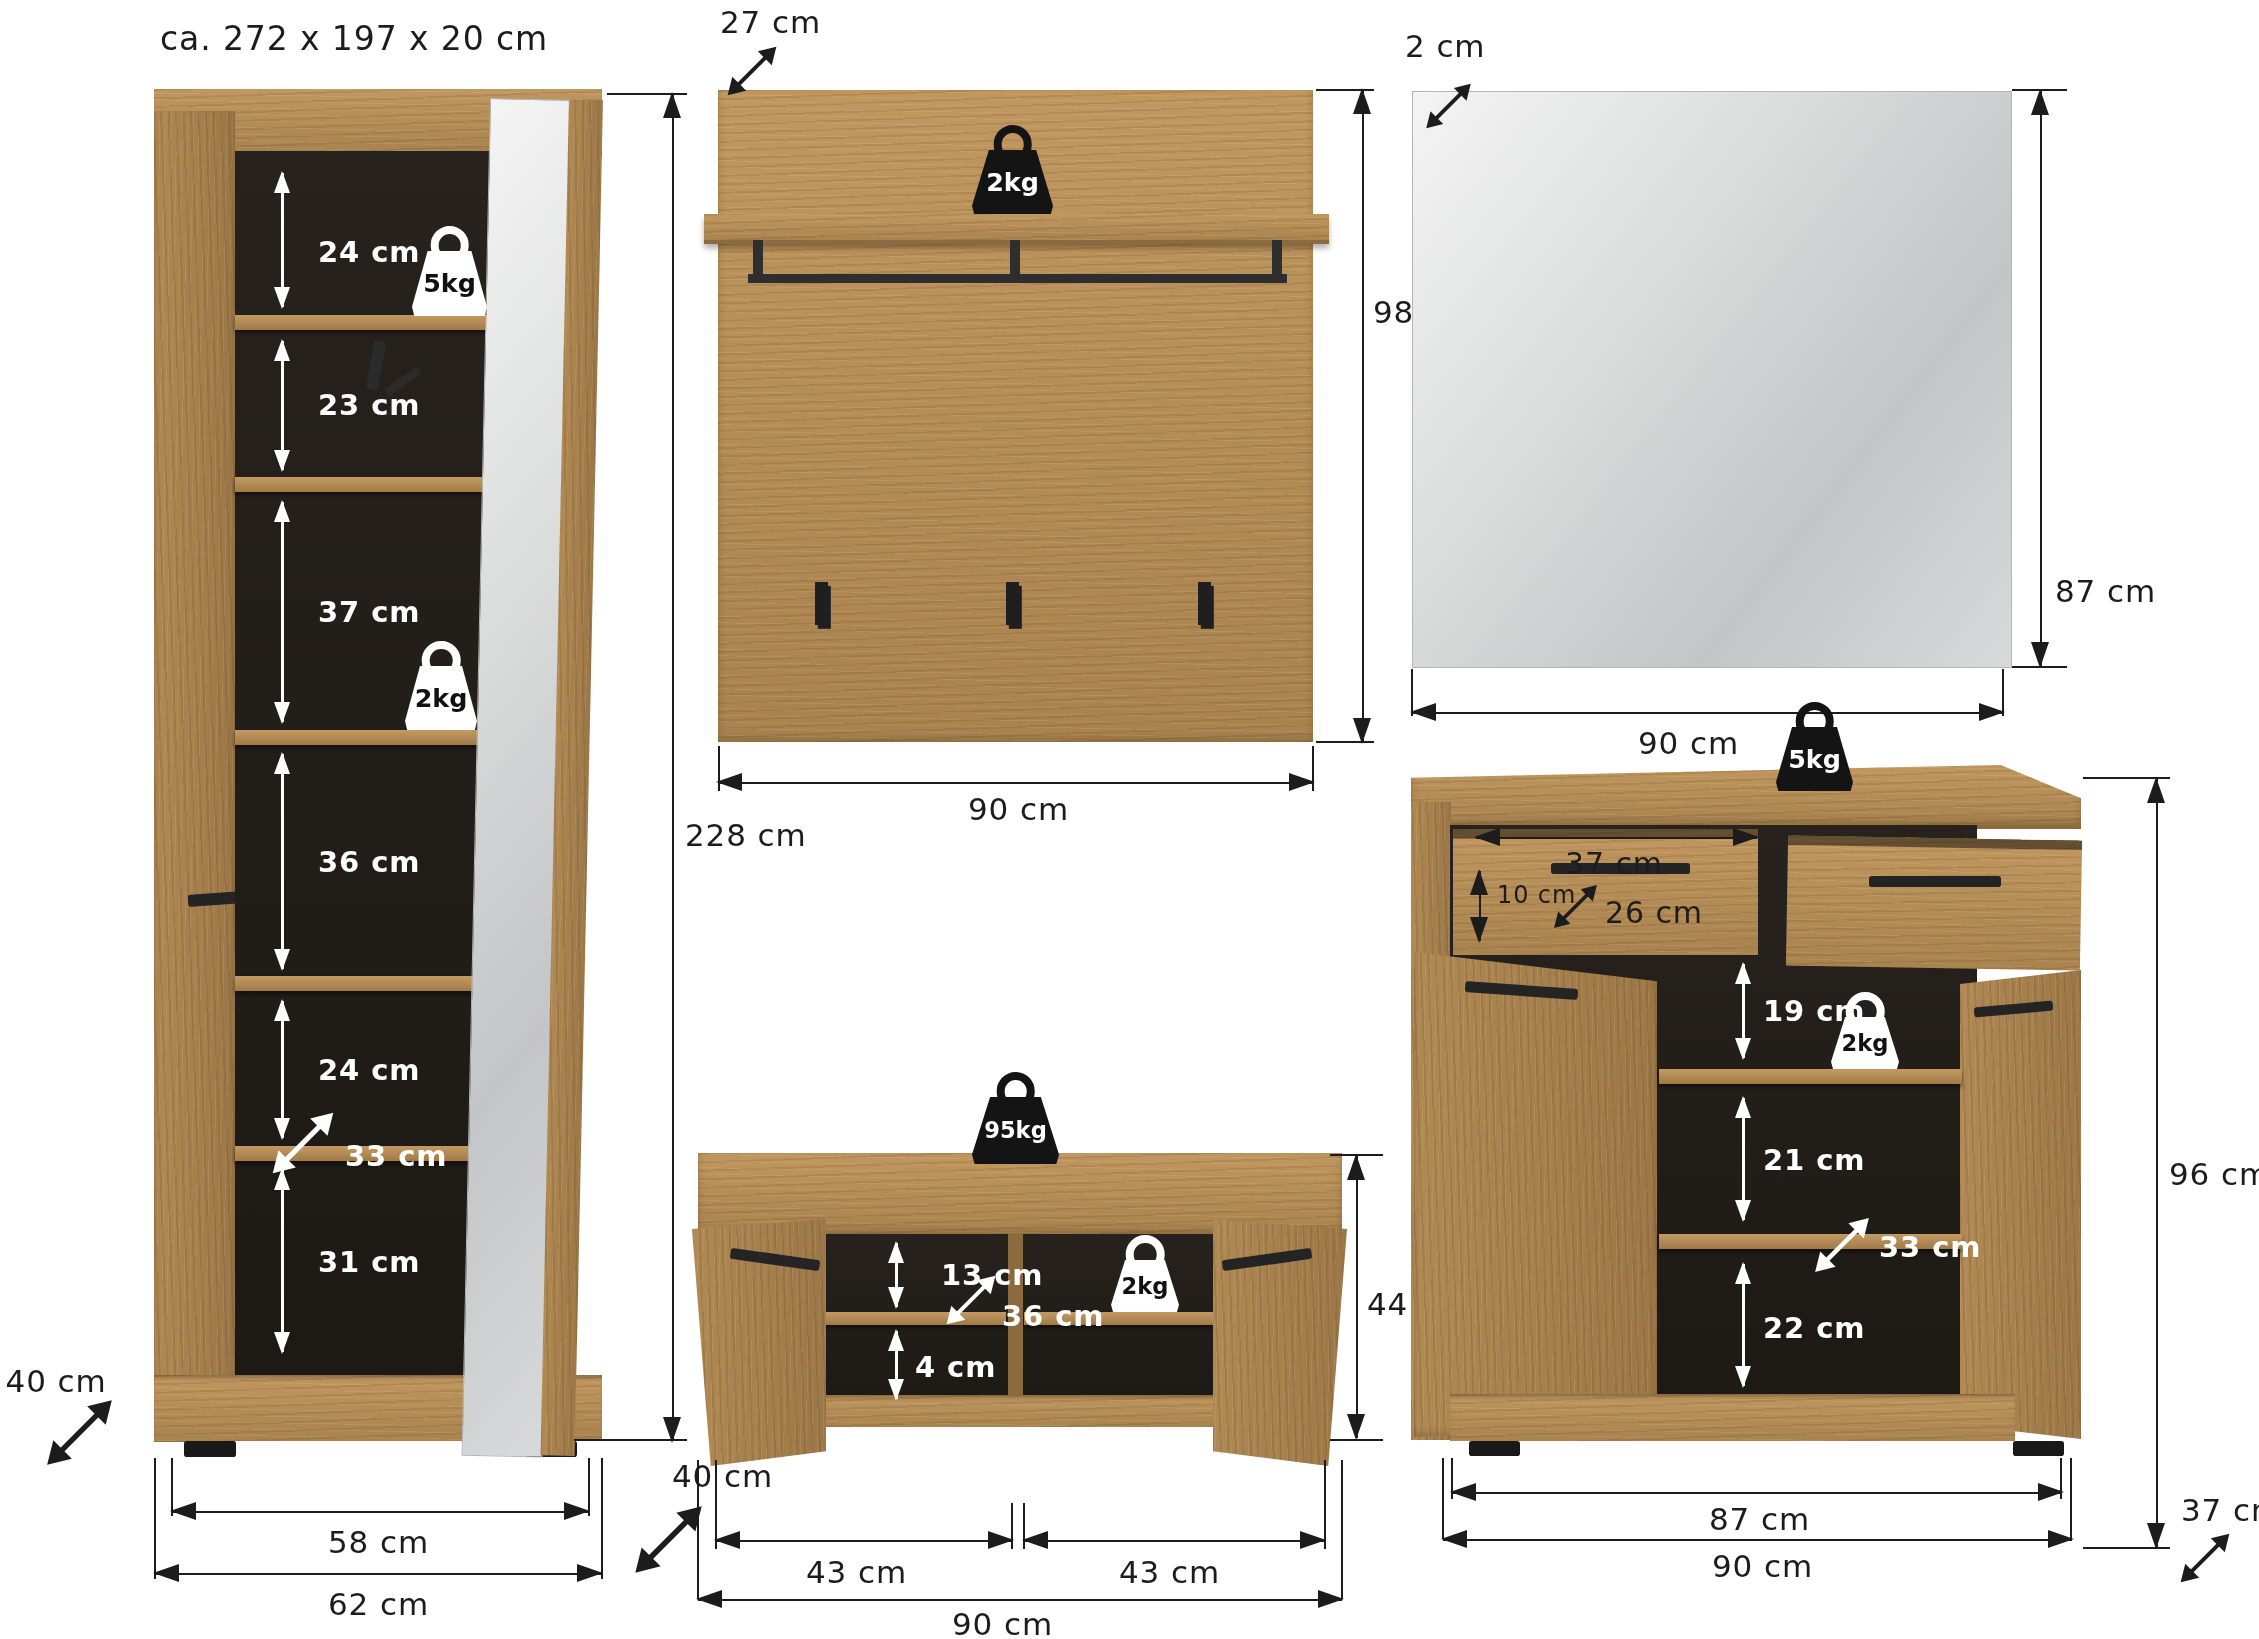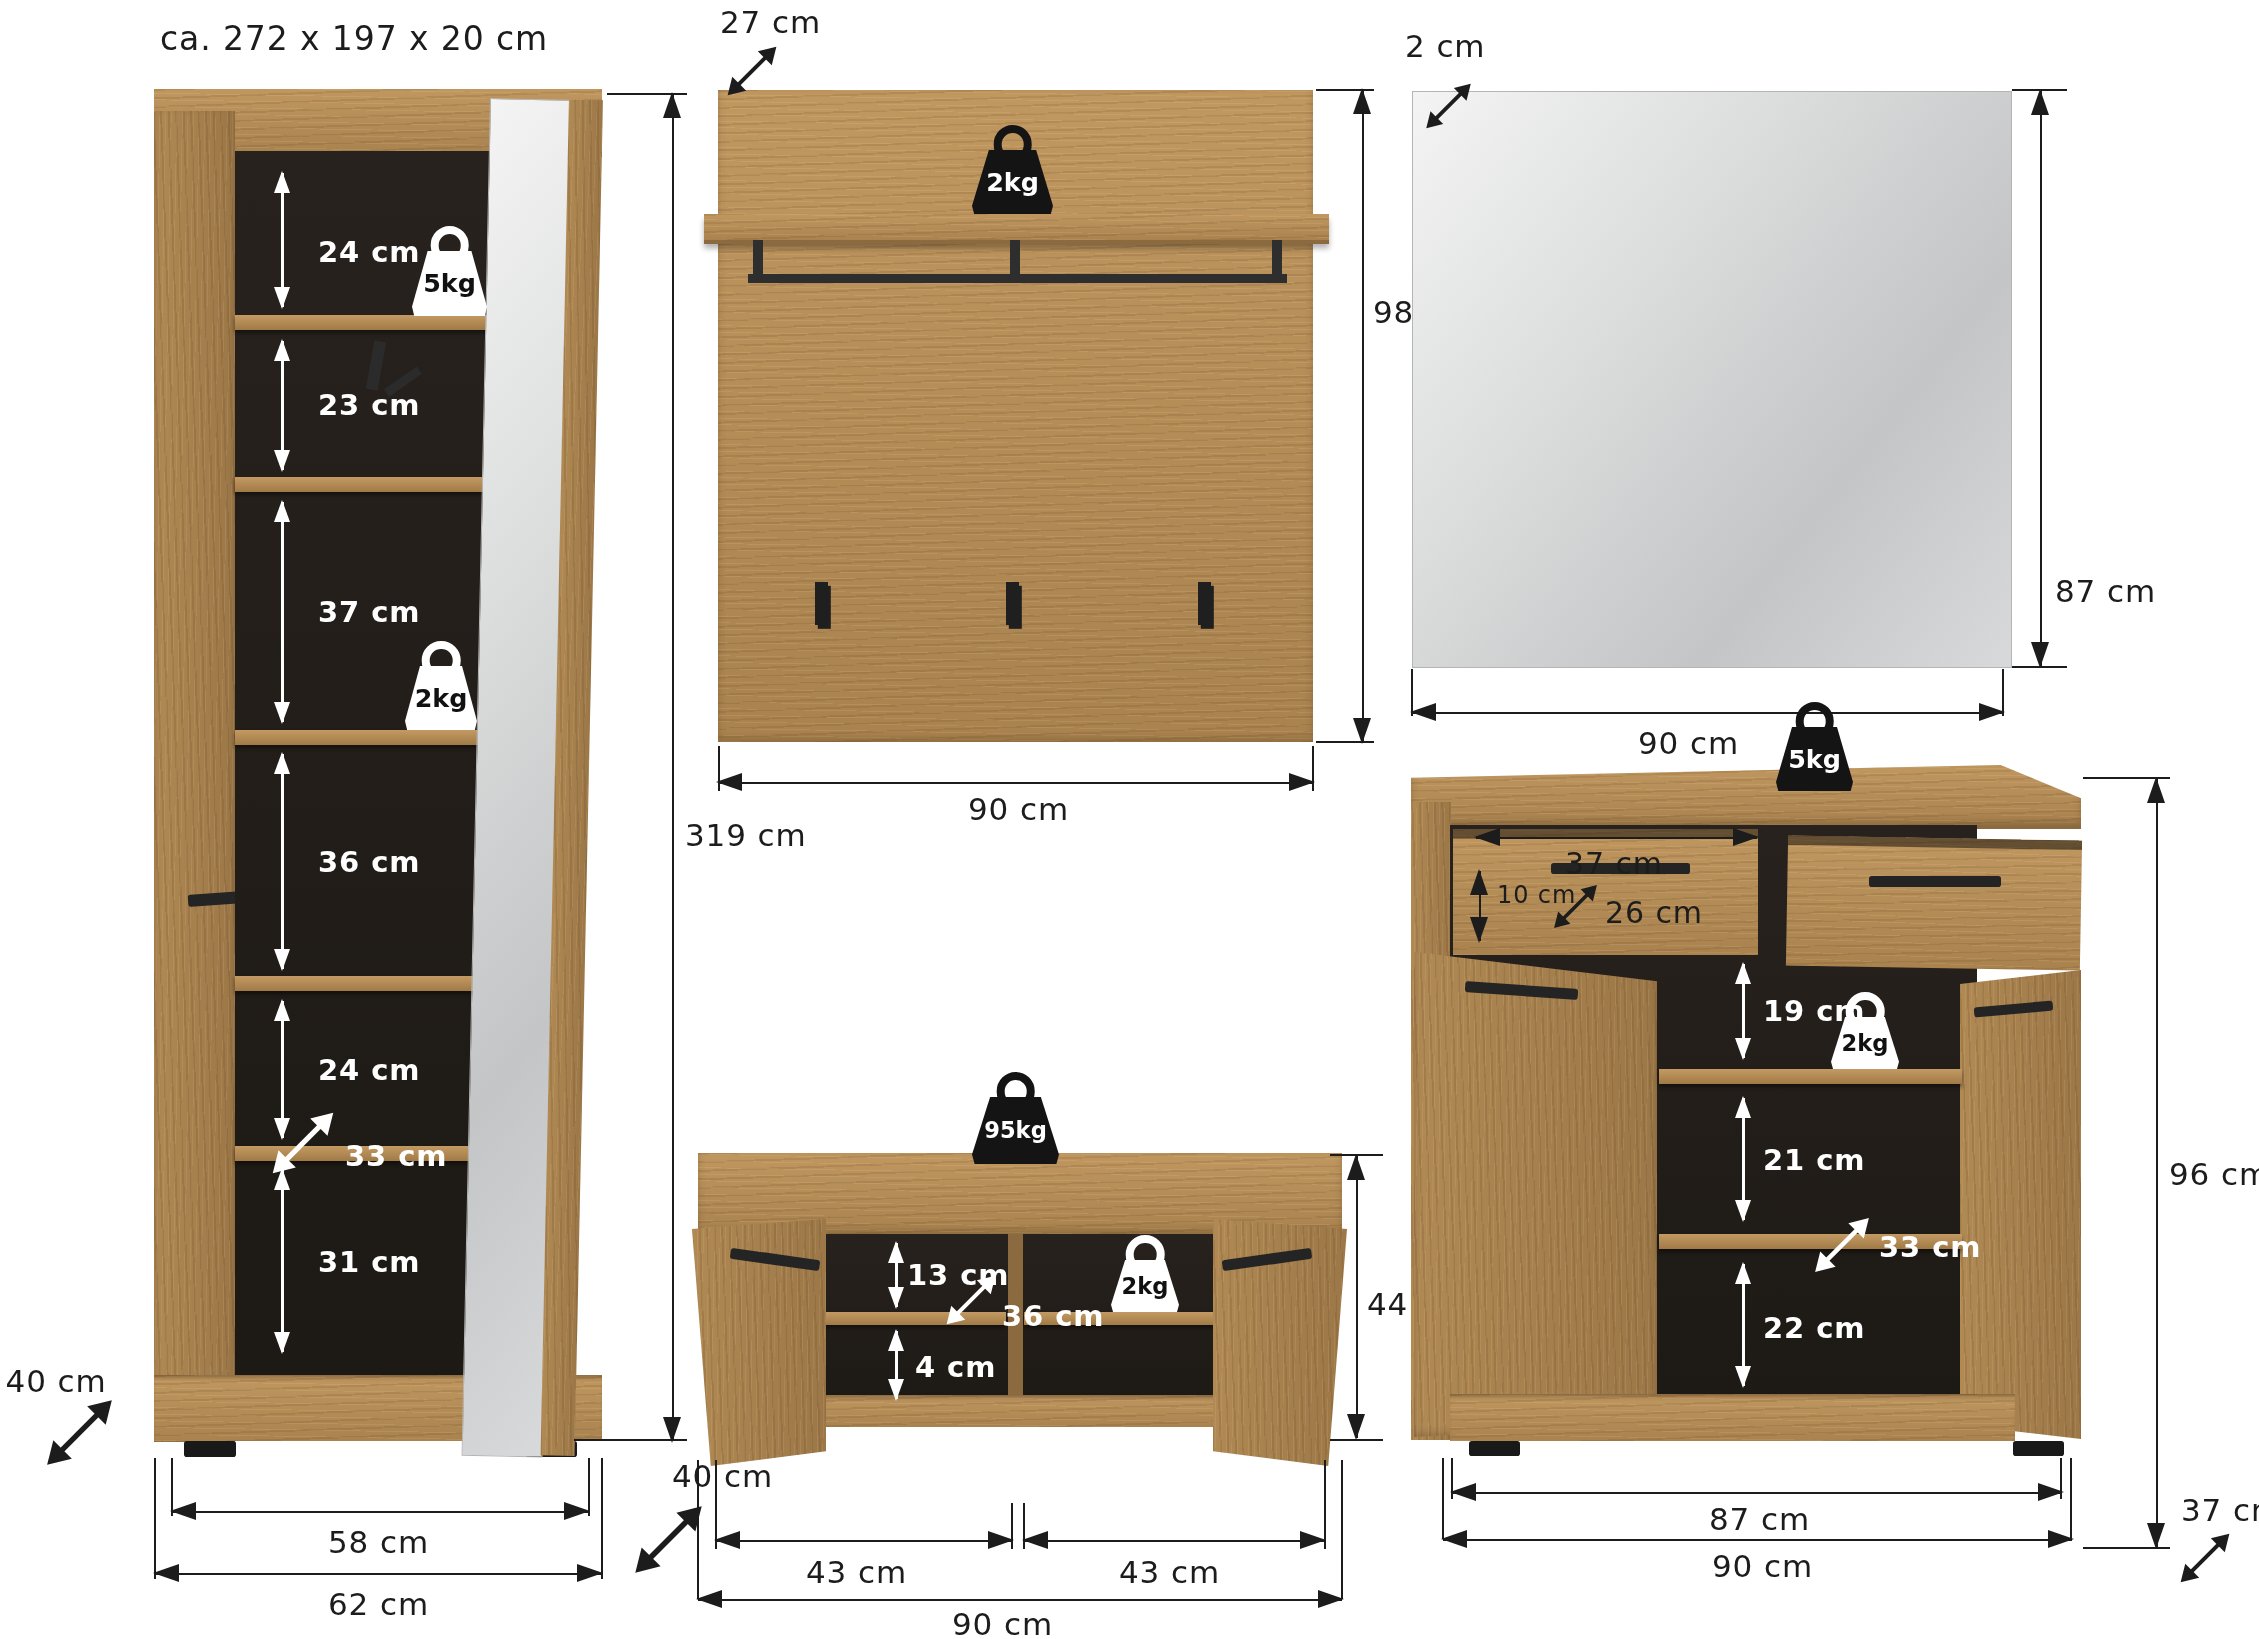--- a/index.html
+++ b/index.html
@@ -134,21 +134,21 @@
     <div class="dh" style="left:172px;top:1511px;width:416px;"></div>
     <div class="lb" style="left:328px;top:1524px;">58 cm</div>
     <div class="ext" style="left:154px;top:1458px;width:1.9px;height:121px;"></div>
     <div class="ext" style="left:601px;top:1458px;width:1.9px;height:121px;"></div>
     <div class="dh" style="left:155px;top:1573px;width:446px;"></div>
     <div class="lb" style="left:328px;top:1586px;">62 cm</div>
 
     <div class="ext" style="left:607px;top:93px;width:80px;height:1.9px;"></div>
     <div class="ext" style="left:574px;top:1439px;width:113px;height:1.9px;"></div>
     <div class="dv" style="left:672px;top:94px;height:1347px;"></div>
-    <div class="lb" style="left:685px;top:817px;">319 cm</div>
+    <div class="lb" style="left:685px;top:817px;">228 cm</div>
   </div>
 
   <div>
     <div class="wood knots" style="left:718px;top:90px;width:595px;height:652px;"></div>
     <div class="lb" style="left:720px;top:3.8px;">27 cm</div>
     <svg class="diag" style="left:723px;top:38px;" width="58" height="66" viewBox="0 0 100 100">
       <use href="#dd" stroke="#1c1c1c" fill="#1c1c1c"></use>
       </svg>
 
     <div class="weight w-dark" style="left:972px;top:125px;width:81px;height:90px;">
@@ -215,21 +215,21 @@
       <span class="ring"></span>
       <span class="wbody fs24">95kg</span>
     </div>
 
     <div class="weight w-light" style="left:1111px;top:1235px;width:68px;height:77px;">
       <span class="ring"></span>
       <span class="wbody fs24">2kg</span>
     </div>
 
     <div class="wv" style="left:895px;top:1243px;height:64px;"></div>
-    <div class="lw" style="left:907px;top:1258px;">13 cm</div>
+    <div class="lw" style="left:941px;top:1258px;">13 cm</div>
     <svg class="diag" style="left:942px;top:1271px;" width="58" height="58" viewBox="0 0 100 100">
       <use href="#dd" stroke="#fff" fill="#fff"></use>
       </svg>
     <div class="lw" style="left:1002px;top:1299px;">36 cm</div>
     <div class="wv" style="left:895px;top:1331px;height:68px;"></div>
     <div class="lw" style="left:915px;top:1350px;">4 cm</div>
 
     <div class="ext" style="left:1330px;top:1154px;width:53px;height:1.9px;"></div>
     <div class="ext" style="left:1330px;top:1439px;width:53px;height:1.9px;"></div>
     <div class="dv" style="left:1356px;top:1156px;height:282px;"></div>

